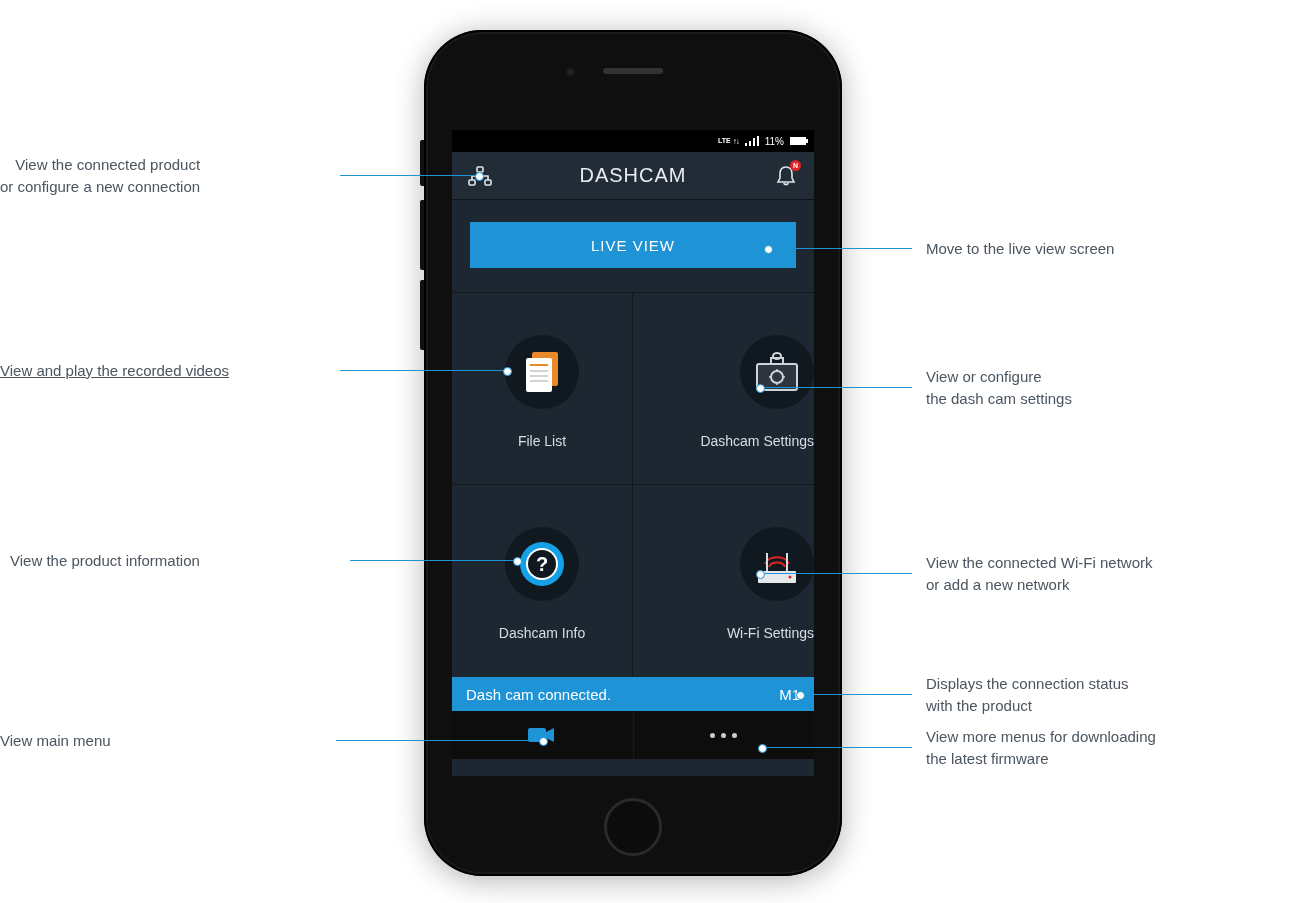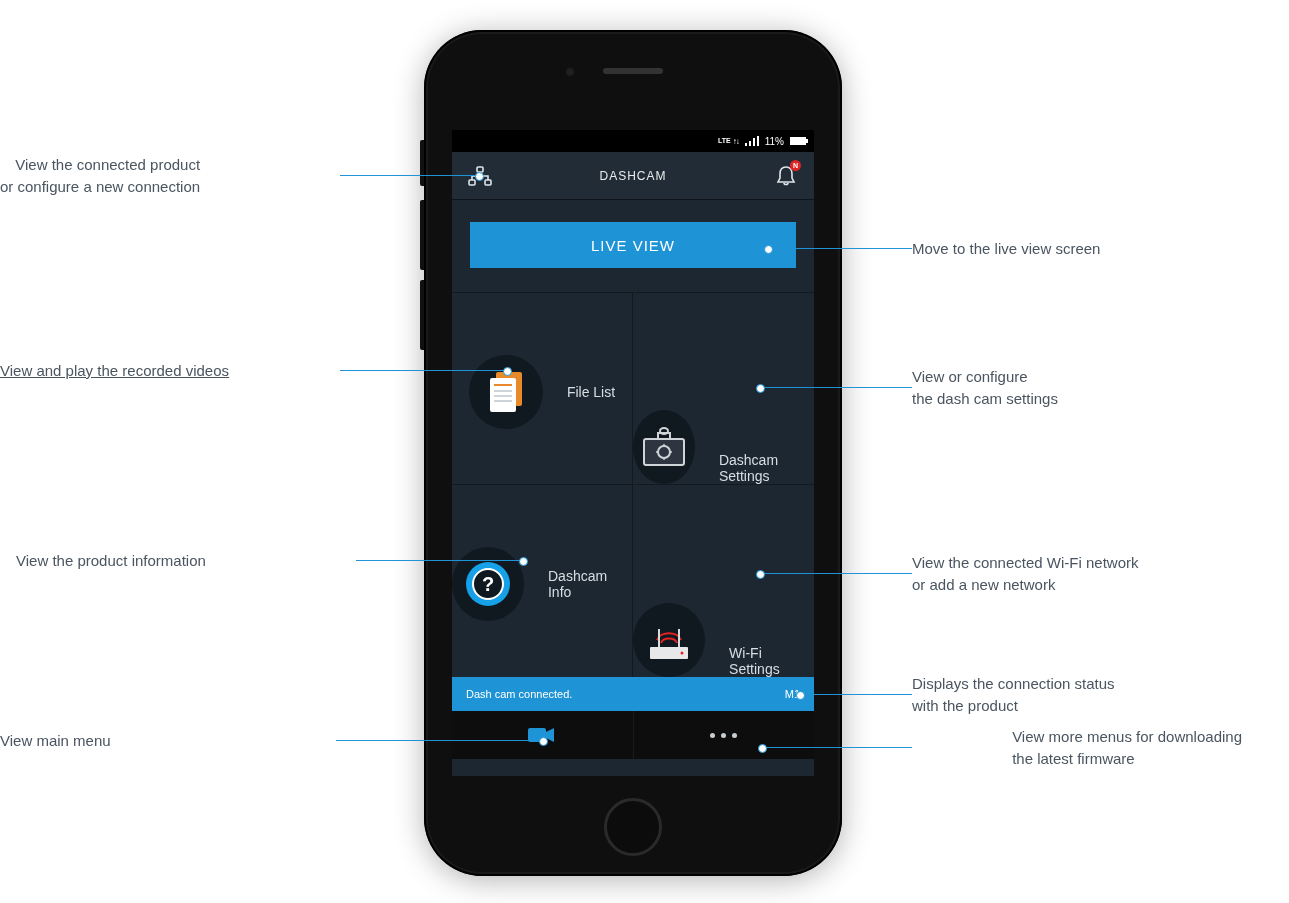--- a/index.html
+++ b/index.html
@@ -78,21 +78,21 @@
   .sb-signal span:nth-child(3){ left:8px; height:8px;}
   .sb-signal span:nth-child(4){ left:12px; height:10px;}
   .sb-batt { width:16px; height:8px; border:1px solid #fff; position:relative; background:#fff;}
   .sb-batt:after { content:""; position:absolute; right:-3px; top:1px; width:2px; height:4px; background:#fff;}
 
   
   .app-header {
     height:48px; display:flex; align-items:center; justify-content:space-between;
     background:#222c36; padding:0 14px; border-bottom:1px solid #0e141a;
   }
-  .app-title { color:#e8ecef; font-size:12px; letter-spacing:1px; font-weight:400;}
+  .app-title { color:#e8ecef; font-size:20px; letter-spacing:1px; font-weight:400;}
   .hdr-btn { width:28px; height:28px; color:#dfe5ea; display:flex; align-items:center; justify-content:center; position:relative;}
   .hdr-badge {
     position:absolute; top:-2px; right:-1px; width:11px; height:11px;
     background:#e02424; border-radius:50%; color:#fff; font-size:7px;
     display:flex; align-items:center; justify-content:center; font-weight:600;
   }
 
   
   .live-row {
     padding:22px 18px 24px;
@@ -102,39 +102,39 @@
   .live-btn {
     width:100%; height:46px; background:#1e93d6; color:#fff;
     display:flex; align-items:center; justify-content:center;
     font-size:15px; letter-spacing:1px; font-weight:400;
     border:none;
   }
 
   
   .grid { display:grid; grid-template-columns:1fr 1fr; grid-template-rows:1fr 1fr;}
   .tile {
-    display:flex; align-items:center; justify-content:center;
+    display:flex; flex-direction:column; align-items:center; justify-content:center;
     gap:24px; height:192px; border-right:1px solid #12191f; border-bottom:1px solid #12191f;
     color:#d7dee4; font-size:14px;
     background:#1d2731;
     padding-top:6px;
   }
   .tile:nth-child(2n){ border-right:none;align-items:flex-end; }
   .tile:nth-child(n+3){ border-bottom:none; }
   .tile-icon {
     width:74px; height:74px; border-radius:50%; background:#101820;
     display:flex; align-items:center; justify-content:center;
     position:relative;
   }
 
   
   .conn-bar {
     height:34px; background:#1e93d6; color:#fff;
     display:flex; align-items:center; justify-content:space-between;
-    padding:0 14px; font-size:11px;
+    padding:0 14px; font-size:15px;
   }
 
   
   .bottom-tabs { height:48px; display:flex; background:#0d0d0d;}
   .btab { flex:1; display:flex; align-items:center; justify-content:center; color:#1e93d6;
           border-right:1px solid #1a1a1a;}
   .btab:last-child { border-right:none; color:#c8cdd2;}
   .dots { display:flex; gap:6px;}
   .dot { width:5px; height:5px; background:#c8cdd2; border-radius:50%;}
 
@@ -150,21 +150,21 @@
   .co-line {
     height:1px; background:#1e93d6; flex:0 0 auto; position:relative;
   }
   .co-line:after {
     content:""; position:absolute; top:-3px; width:7px; height:7px; border-radius:50%;
     background:#fff; border:1px solid #1e93d6;
   }
   .callout.left .co-line:after { right:-4px; }
   .callout.right .co-line:after { left:-4px; }
   .callout.left .co-text { margin-right:14px;}
-  .callout.right .co-text { }
+  .callout.right .co-text { margin-left:14px;}
 </style>
 </head>
 <body>
 
 <div class="phone">
   <div class="phone-inner">
     <div class="camera-dot"></div>
     <div class="speaker"></div>
 
     <div class="screen">
@@ -292,21 +292,21 @@
 </div>
 
 <div class="callout left" style="top:154px; left:0; width:480px;">
   <div class="co-text">View the connected product<br>or configure a new connection</div>
   <div class="co-line" style="width:140px;"></div>
 </div>
 <div class="callout left" style="top:360px; left:0; width:508px;text-decoration:underline;">
   <div class="co-text">View and play the recorded videos</div>
   <div class="co-line" style="width:168px;"></div>
 </div>
-<div class="callout left" style="top:550px; left:16px; width:508px;">
+<div class="callout left" style="top:550px; left:10px; width:508px;">
   <div class="co-text">View the product information</div>
   <div class="co-line" style="width:168px;"></div>
 </div>
 <div class="callout left" style="top:730px; left:0; width:544px;">
   <div class="co-text">View main menu</div>
   <div class="co-line" style="width:208px;"></div>
 </div>
 
 <div class="callout right" style="top:238px; left:768px; width:440px;">
   <div class="co-line" style="width:144px;"></div>
@@ -317,16 +317,16 @@
   <div class="co-text">View or configure<br>the dash cam settings</div>
 </div>
 <div class="callout right" style="top:552px; left:760px; width:440px;">
   <div class="co-line" style="width:152px;"></div>
   <div class="co-text">View the connected Wi-Fi network<br>or add a new network</div>
 </div>
 <div class="callout right" style="top:673px; left:800px; width:440px;">
   <div class="co-line" style="width:112px;"></div>
   <div class="co-text">Displays the connection status<br>with the product</div>
 </div>
-<div class="callout right" style="top:726px; left:762px; width:480px;justify-content:space-between;">
+<div class="callout right" style="top:726px; left:762px; width:480px;">
   <div class="co-line" style="width:150px;"></div>
   <div class="co-text">View more menus for downloading<br>the latest firmware</div>
 </div>
 
 </body></html>

